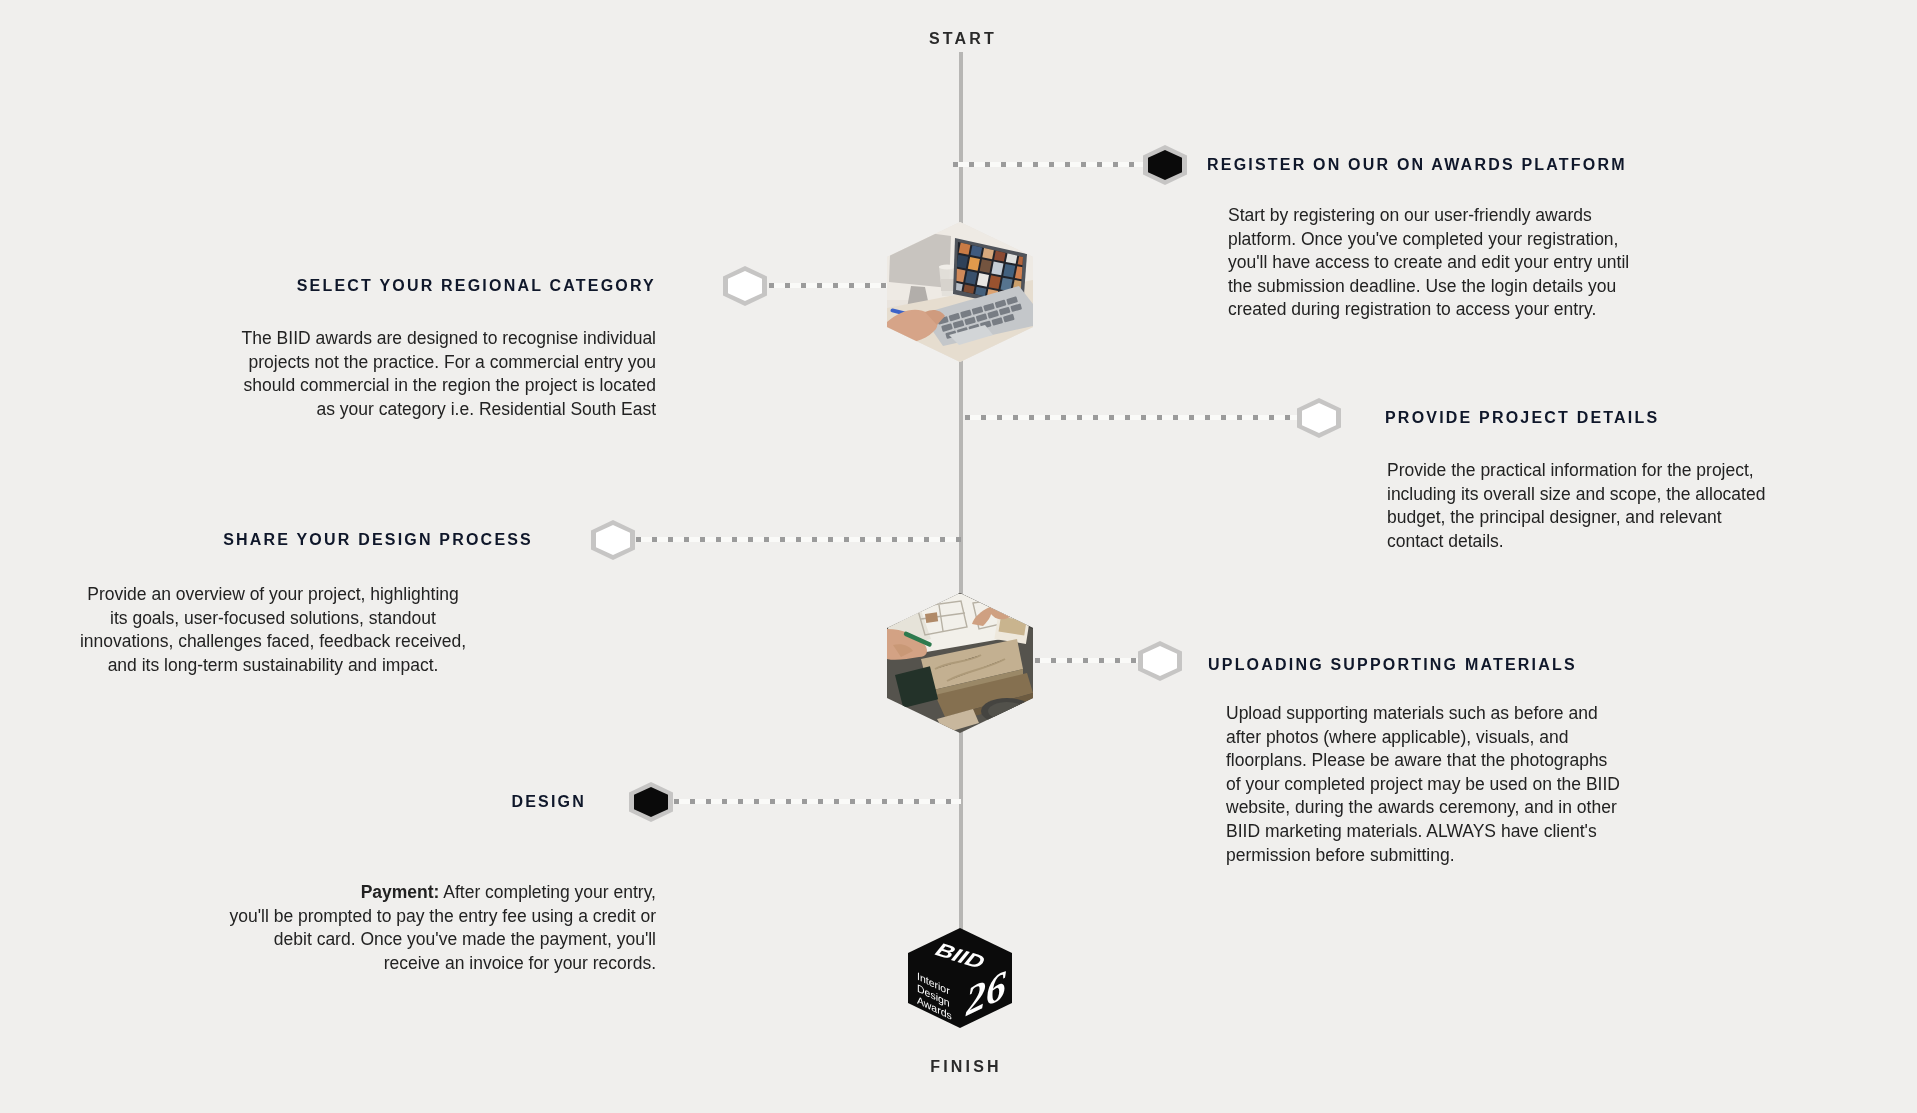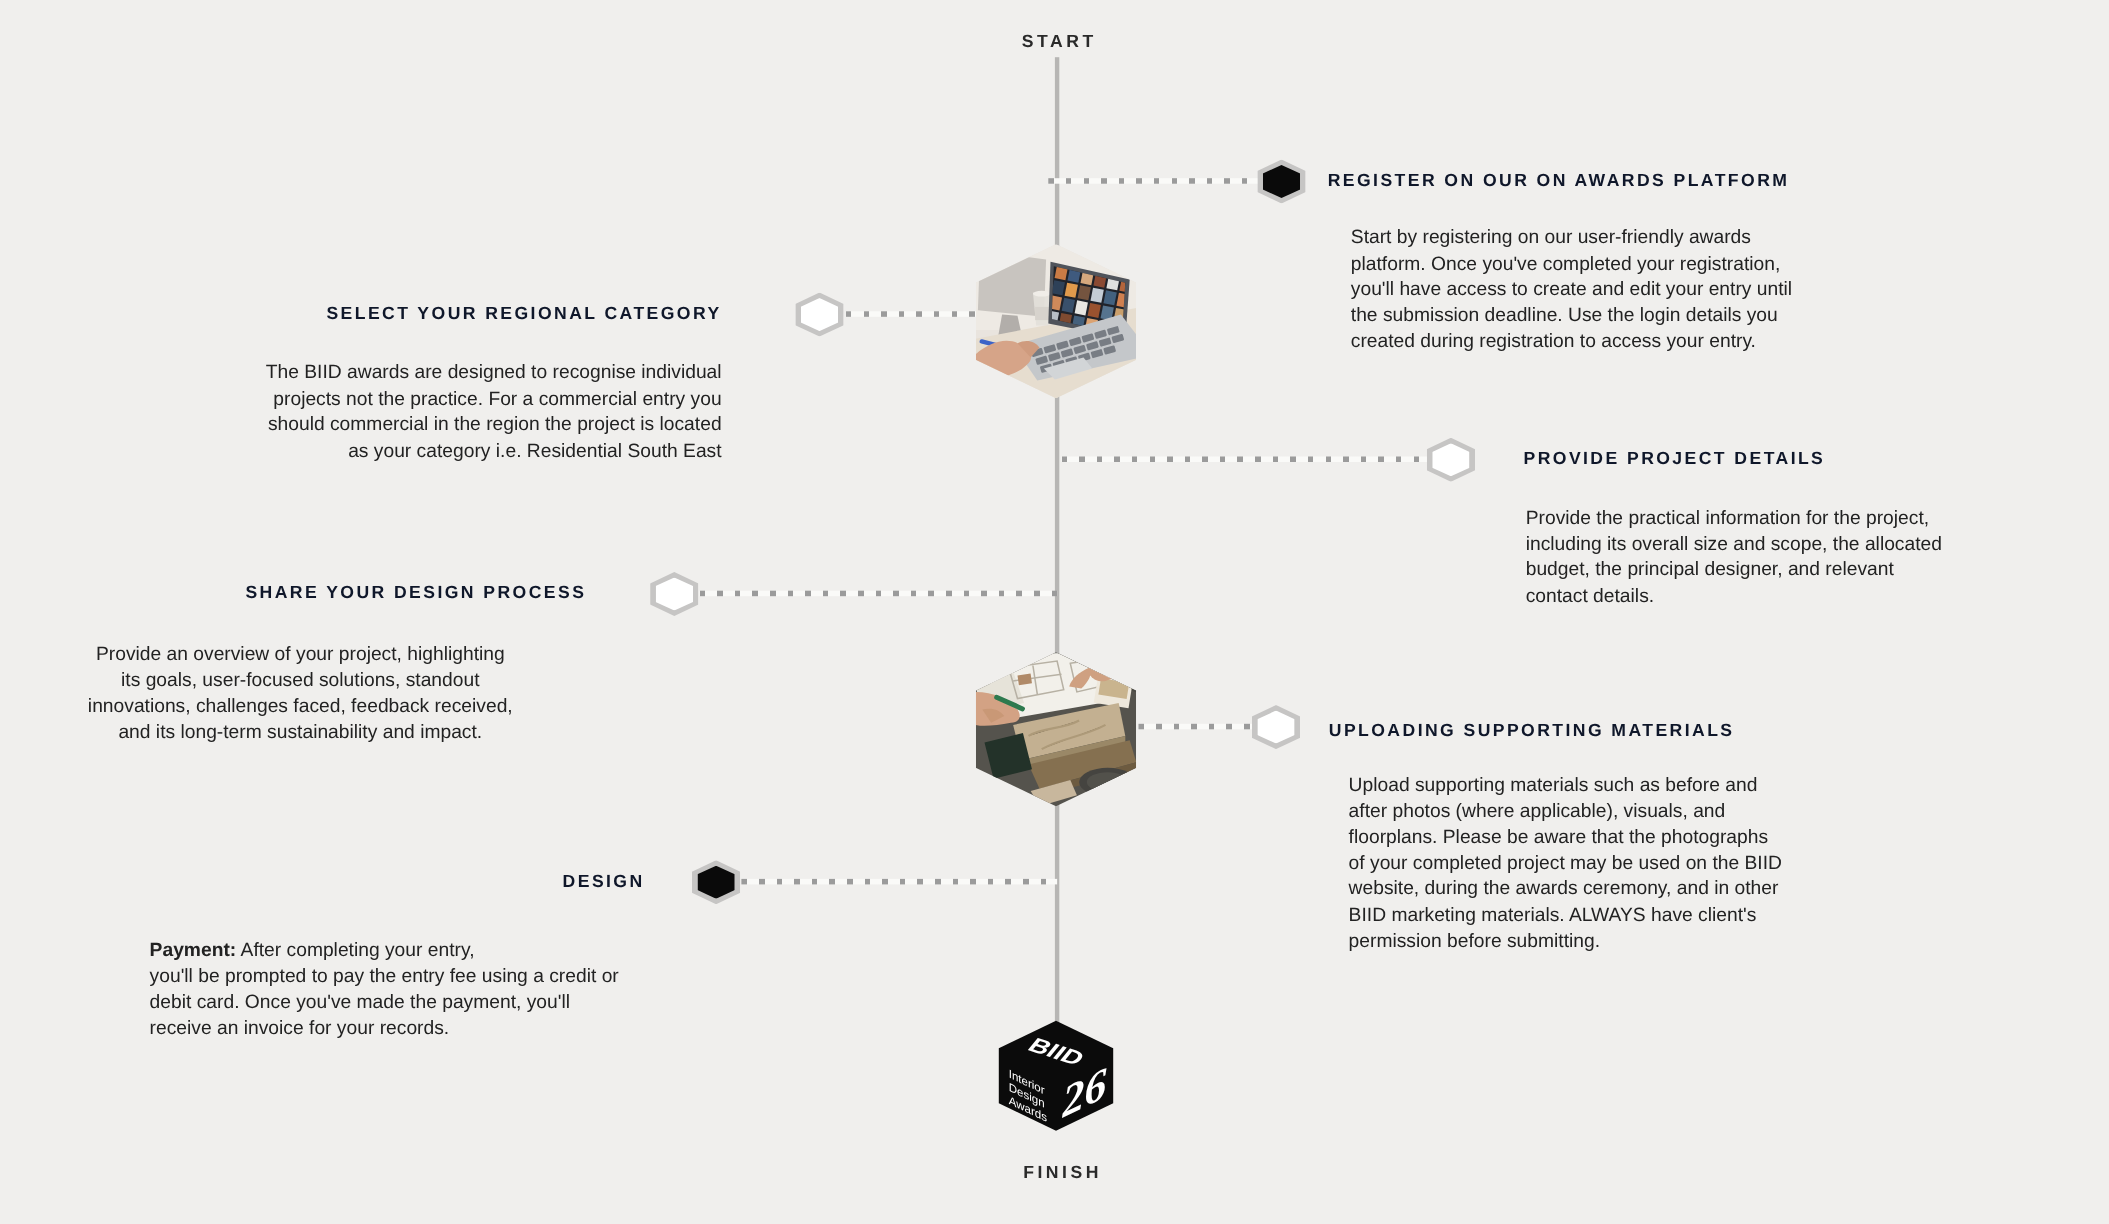--- a/index.html
+++ b/index.html
@@ -44,21 +44,21 @@
   .t-sub{right:1331px;top:792px;}
 
   p.para{position:absolute;margin:0;font-size:17.5px;line-height:23.6px;color:#222;
     white-space:pre-line;z-index:2;}
   .p-reg{left:1228px;top:204px;width:520px;}
   .p-sel{right:1261px;top:327px;width:520px;text-align:right;}
   .p-prov{left:1387px;top:459px;width:480px;}
   .p-upl{left:1226px;top:702px;width:460px;}
   .p-share{right:1384px;top:583px;width:520px;text-align:center;}
   .p-sub1{right:1330px;top:842px;width:520px;text-align:right;}
-  .p-sub2{right:1261px;top:852px;width:520px;}
+  .p-sub2{right:1261px;top:881px;width:520px;text-align:right;}
   .p-sub2 strong{font-weight:700;}
 
   .photo{position:absolute;width:146px;height:140px;z-index:3;
     clip-path:polygon(50% 0,100% 25%,100% 75%,50% 100%,0 75%,0 25%);}
   .photo svg{display:block;width:146px;height:140px;}
   .ph-laptop{left:887px;top:222px;}
   .ph-materials{left:887px;top:593px;}
 
   .cube{position:absolute;left:908px;top:928px;width:104px;height:100px;z-index:3;}
   .cube svg{display:block;width:104px;height:100px;overflow:visible;}

